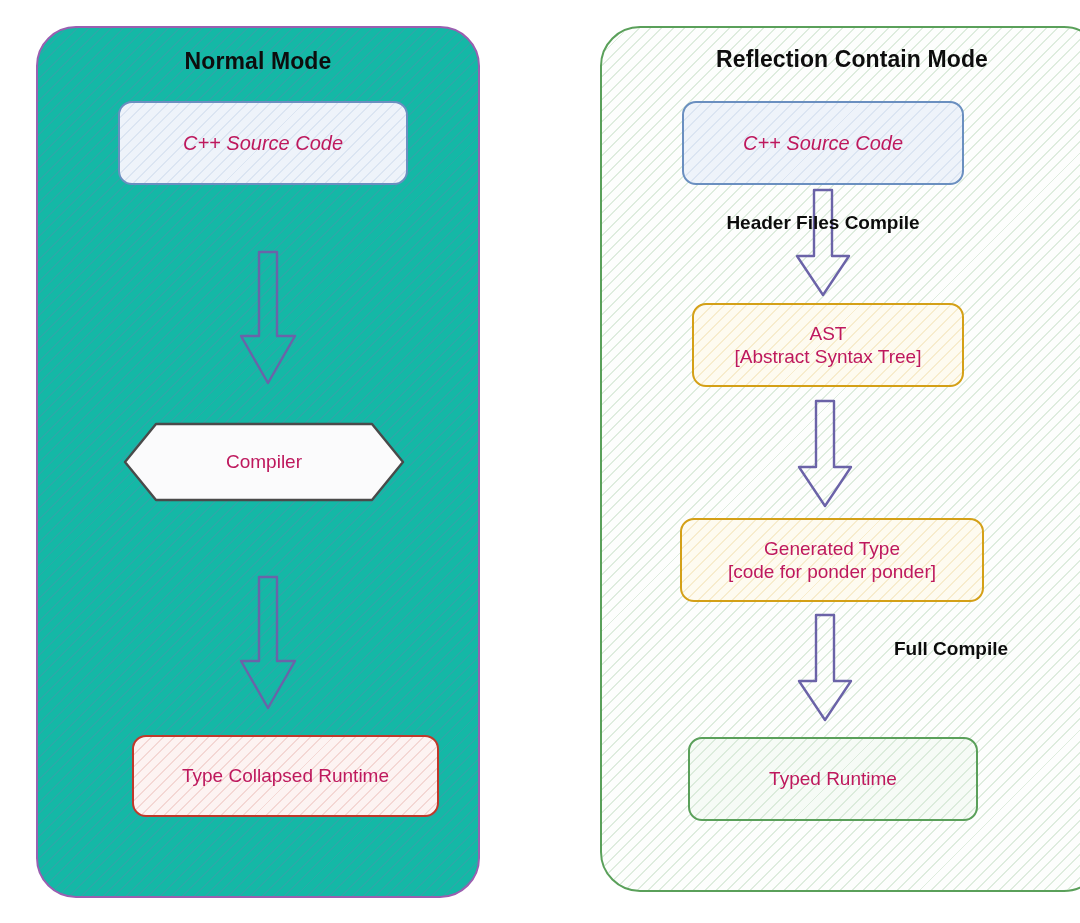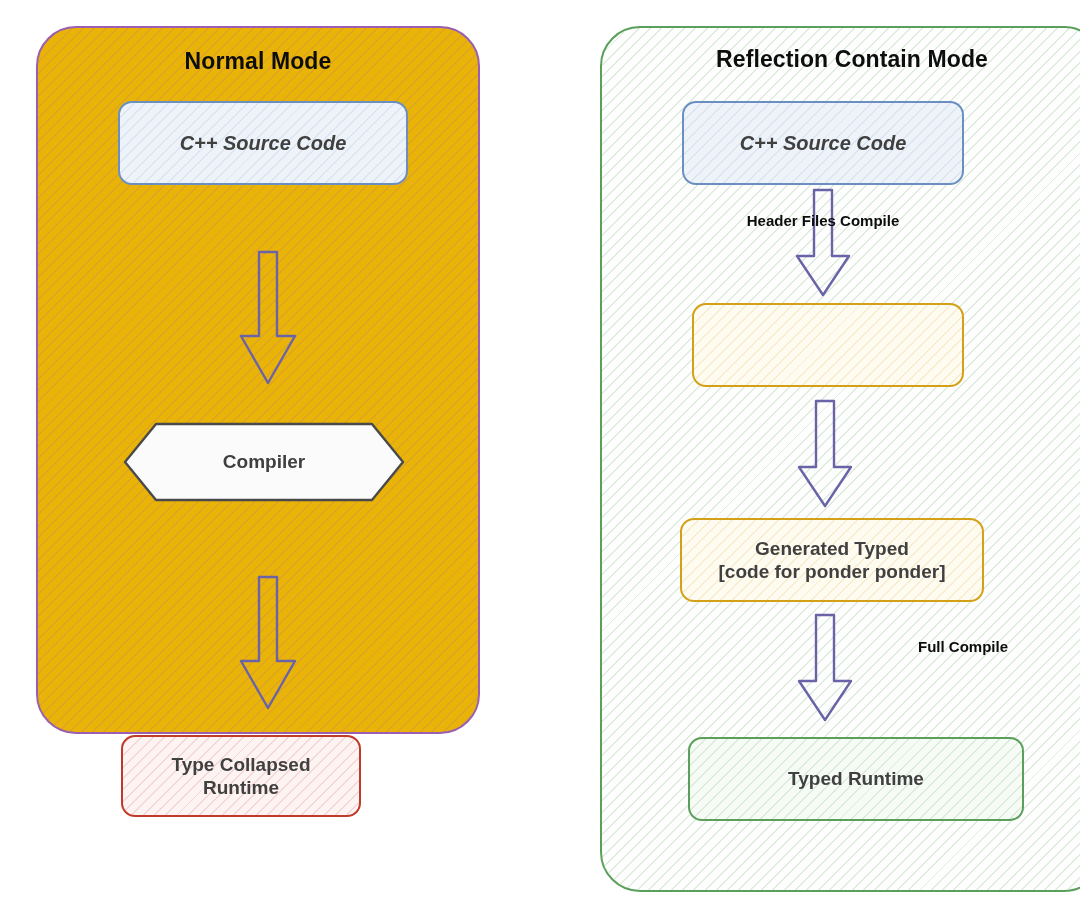--- a/index.html
+++ b/index.html
@@ -17,23 +17,23 @@
     position:absolute;
     border-radius:40px;
     box-sizing:border-box;
   }
   .panel .hatch{
     position:absolute;inset:0;
     border-radius:38px;
     pointer-events:none;
   }
   #panel-normal{
-    left:36px;top:26px;width:444px;height:708px;
+    left:36px;top:26px;width:444px;height:872px;
     border:2.5px solid #9a5fb0;
-    background:#eab308;
+    background:#14b8a6;
   }
   #panel-normal .hatch{
     background-image:repeating-linear-gradient(
       -45deg,
       rgba(154,95,176,.17) 0px,
       rgba(154,95,176,.17) 1.4px,
       rgba(255,255,255,0) 1.4px,
       rgba(255,255,255,0) 8px);
   }
   #panel-reflection{
@@ -70,21 +70,21 @@
     display:flex;
     align-items:center;
     justify-content:center;
     text-align:center;
     border-radius:14px;
     z-index:4;
     overflow:hidden;
   }
   .node .nhatch{position:absolute;inset:0;pointer-events:none;}
   .node .ntext{position:relative;z-index:2;line-height:1.22;
-    font-size:19px;font-weight:bold;color:#404040;padding:0 10px;}
+    font-size:19px;font-weight:normal;color:#be185d;padding:0 10px;}
 
   
   .node-blue{
     border:2.5px solid #6a8fc0;
     background:#eef3fa;
   }
   .node-blue .nhatch{
     background-image:repeating-linear-gradient(
       -45deg,
       rgba(106,143,192,.14) 0px,
@@ -145,21 +145,21 @@
   .node-hex svg{position:absolute;inset:0;width:100%;height:100%;}
   .node-hex .ntext{font-size:19px;text-align:center;}
 
   
   .arrow{position:absolute;z-index:3;}
   .arrow svg{display:block;width:100%;height:100%;}
 
   
   .edge-label{
     position:absolute;
-    font-size:15px;
+    font-size:19px;
     font-weight:bold;
     color:#0c0c0c;
     white-space:nowrap;
     z-index:5;
     text-align:center;
   }
 </style>
 </head>
 <body>
 
@@ -187,21 +187,21 @@
     </svg>
     <div class="ntext">Compiler</div>
   </div>
 
   <div class="arrow" id="arw-2" style="left:237px;top:575px;width:62px;height:136px;">
     <svg viewBox="0 0 62 136" preserveAspectRatio="none">
       <polygon points="22,2 40,2 40,86 58,86 31,133 4,86 22,86" fill="none" stroke="#6b63a8" stroke-width="2.4" stroke-linejoin="round"></polygon>
     </svg>
   </div>
 
-  <div class="node node-red" id="n-runtime-red" style="left:121px;top:735px;width:240px;height:82px;">
+  <div class="node node-red" id="n-runtime-red" style="left:132px;top:735px;width:307px;height:82px;">
     <div class="nhatch"></div>
     <div class="ntext">Type Collapsed Runtime</div>
   </div>
 
   <div class="panel" id="panel-reflection">
     <div class="hatch"></div>
     <div class="panel-title">Reflection Contain Mode</div>
   </div>
 
   <div class="node node-blue" id="n-src-right" style="left:682px;top:101px;width:282px;height:84px;">
@@ -211,41 +211,45 @@
 
   <div class="arrow" id="arw-b1" style="left:794px;top:188px;width:58px;height:110px;">
     <svg viewBox="0 0 58 110" preserveAspectRatio="none">
       <polygon points="20,2 38,2 38,68 55,68 29,107 3,68 20,68" fill="none" stroke="#6b63a8" stroke-width="2.4" stroke-linejoin="round"></polygon>
     </svg>
   </div>
   <div class="edge-label" id="lbl-b1" style="left:640px;top:212px;width:366px;">Header Files Compile</div>
 
   <div class="node node-amber" id="n-ast" style="left:692px;top:303px;width:272px;height:84px;">
     <div class="nhatch"></div>
+    <div class="ntext">
+      <span>AST</span><br>
+      <span>[Abstract Syntax Tree]</span>
+    </div>
   </div>
 
   <div class="arrow" id="arw-b2" style="left:796px;top:399px;width:58px;height:110px;">
     <svg viewBox="0 0 58 110" preserveAspectRatio="none">
       <polygon points="20,2 38,2 38,68 55,68 29,107 3,68 20,68" fill="none" stroke="#6b63a8" stroke-width="2.4" stroke-linejoin="round"></polygon>
     </svg>
   </div>
 
   <div class="node node-amber" id="n-gencode" style="left:680px;top:518px;width:304px;height:84px;">
     <div class="nhatch"></div>
     <div class="ntext">
-      <span>Generated Typed</span><br>
+      <span>Generated Type</span><br>
       <span>[code for  ponder ponder]</span>
     </div>
   </div>
 
   <div class="arrow" id="arw-b3" style="left:796px;top:613px;width:58px;height:110px;">
     <svg viewBox="0 0 58 110" preserveAspectRatio="none">
       <polygon points="20,2 38,2 38,68 55,68 29,107 3,68 20,68" fill="none" stroke="#6b63a8" stroke-width="2.4" stroke-linejoin="round"></polygon>
     </svg>
   </div>
   <div class="edge-label" id="lbl-b3" style="left:642px;top:638px;width:366px;text-align:right;">Full Compile</div>
 
-  <div class="node node-green" id="n-typed" style="left:688px;top:737px;width:336px;height:84px;">
+  <div class="node node-green" id="n-typed" style="left:688px;top:737px;width:290px;height:84px;">
     <div class="nhatch"></div>
     <div class="ntext">Typed Runtime</div>
   </div>
 
 </div>
 
 </body></html>

